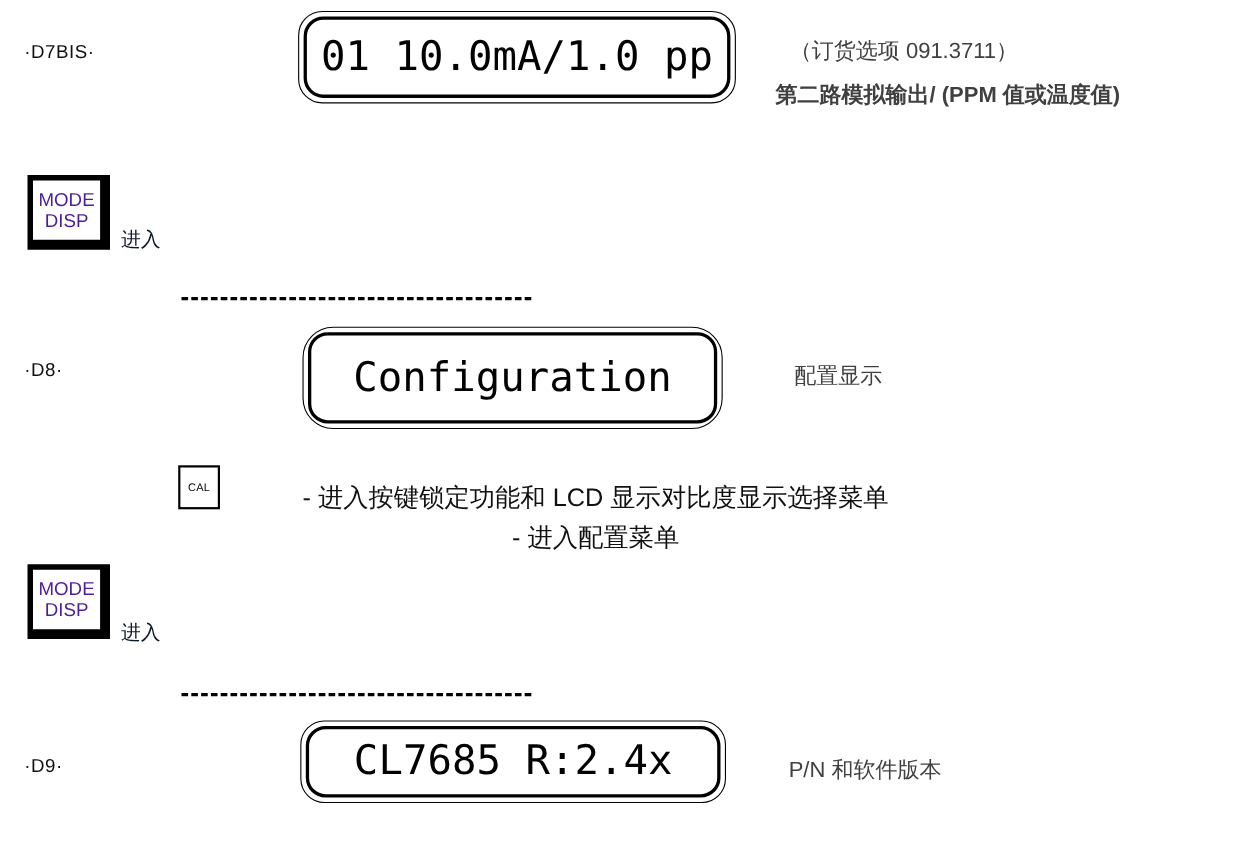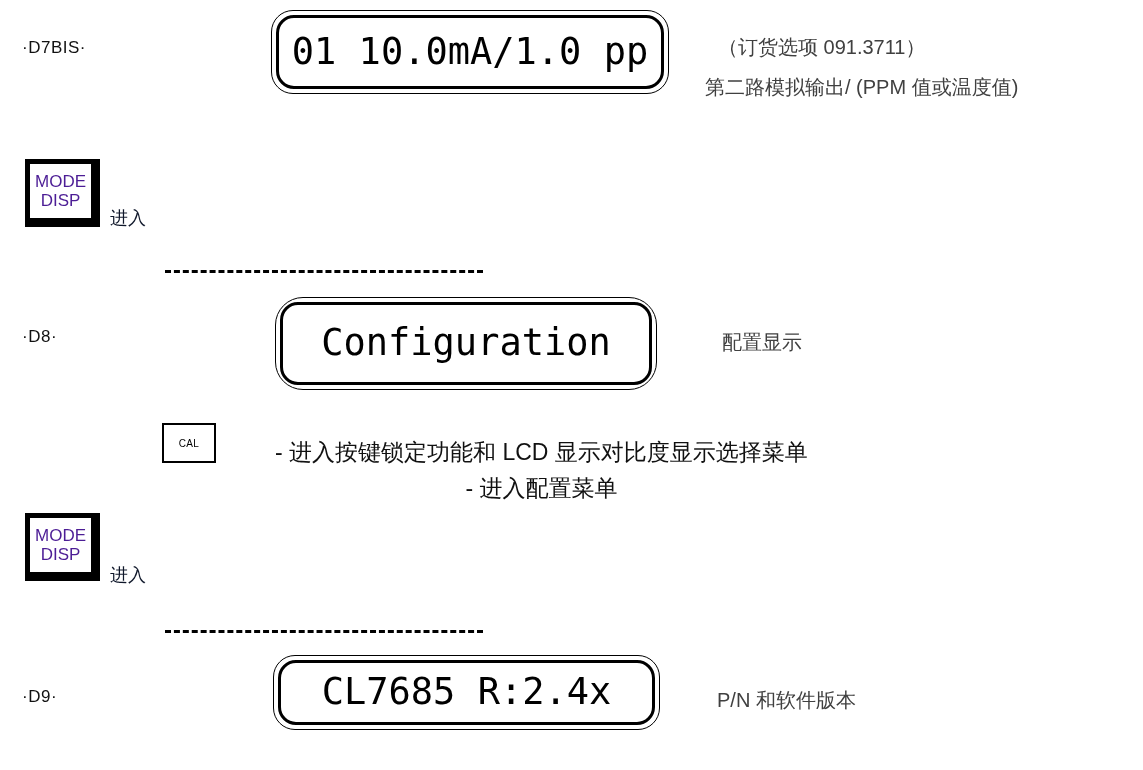--- a/index.html
+++ b/index.html
@@ -82,21 +82,21 @@
     font-size: 17px;
     line-height: 19px;
     color: #4c1d95;
     letter-spacing: 0px;
   }
 
   
   .key-cal {
     position: absolute;
     box-sizing: border-box;
-    width: 54px;
+    width: 38px;
     height: 40px;
     background: #ffffff;
     border: 2px solid #000000;
     display: flex;
     align-items: center;
     justify-content: center;
   }
   .key-cal span {
     font-family: "Liberation Sans", sans-serif;
     font-size: 10px;
@@ -150,21 +150,21 @@
 
   <div class="step-label" style="left:22px; top:38px;">·D7BIS·</div>
 
   <div class="lcd" style="left:271px; top:10px; width:398px; height:84px;">
     <div class="lcd-inner">
       <div class="lcd-text">01 10.0mA/1.0 pp</div>
     </div>
   </div>
 
   <div class="side-note" style="left:718px; top:30px;">（订货选项 091.3711）</div>
-  <div class="side-note" style="left:705px; top:70px;">第二路模拟输出/ (PPM 值或温度值)</div>
+  <div class="side-note" style="left:705px; top:70px;font-weight:bold;">第二路模拟输出/ (PPM 值或温度值)</div>
 
   <div class="key-mode" style="left:25px; top:159px;">
     <span>MODE</span>
     <span>DISP</span>
   </div>
   <div class="key-note" style="left:110px; top:206px;">进入</div>
 
   <div class="dash-sep" style="left:165px; top:270px; width:318px;"></div>
 
   <div class="step-label" style="left:22px; top:327px;">·D8·</div>

